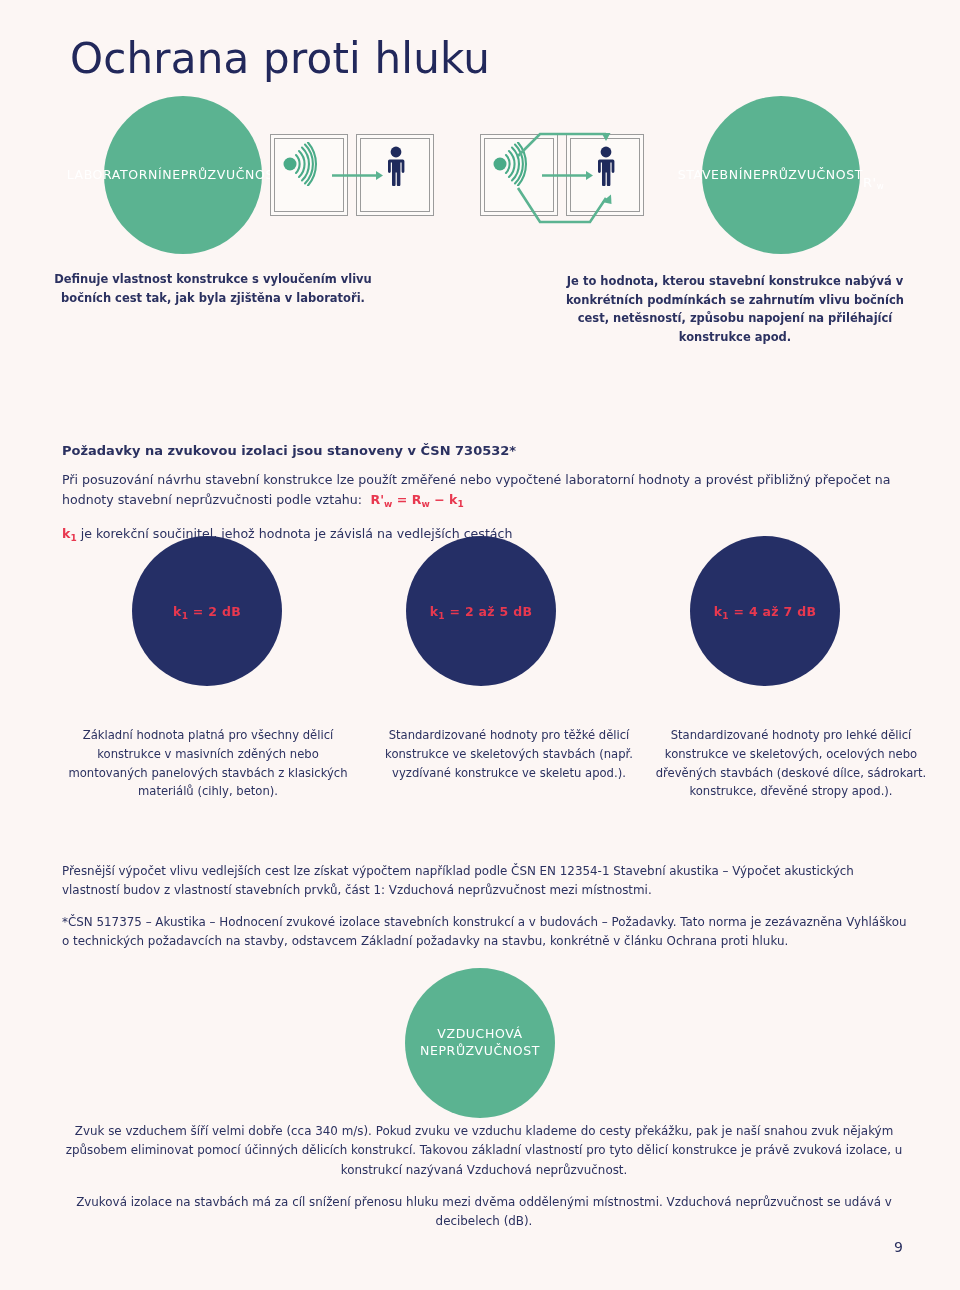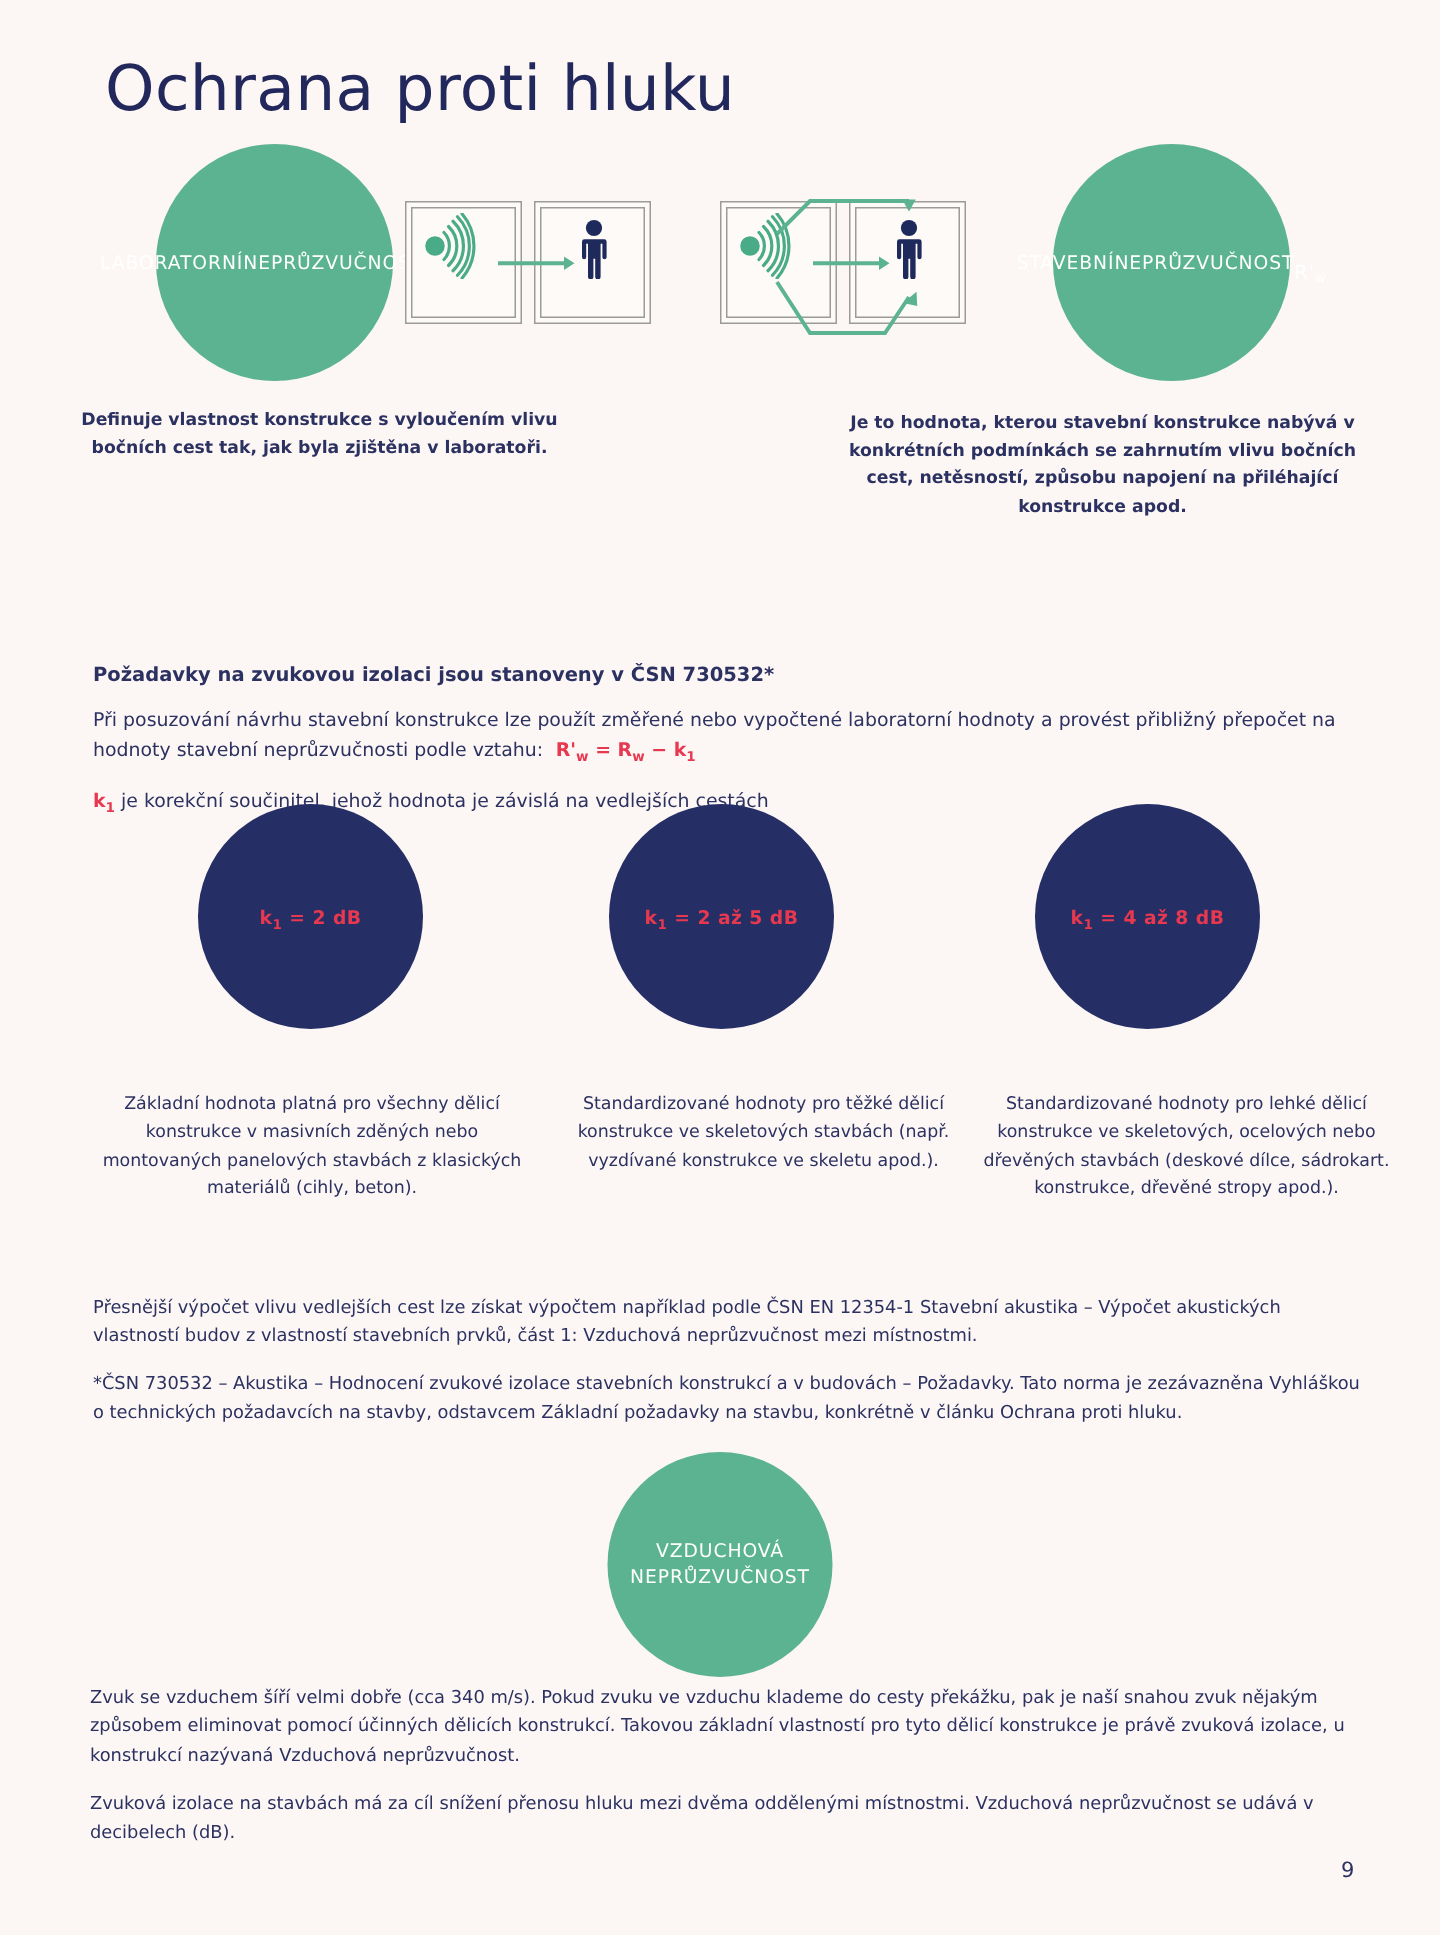--- a/index.html
+++ b/index.html
@@ -233,20 +233,21 @@
   }
 
   
   .bottom-text {
     position: absolute;
     left: 60px;
     width: 848px;
     font-size: 11.9px;
     line-height: 1.62;
     color: #2b3160;
+    text-align: center;
   }
   .bt1 { top: 1122px; }
   .bt2 { top: 1193px; }
 
   .page-number {
     position: absolute;
     right: 57px;
     bottom: 35px;
     font-size: 14px;
     color: #2b3160;
@@ -358,29 +359,29 @@
     </div>
   </div>
 
   <div class="circle-blue cb1">
     <span><span>k</span><sub class="sub-idx">1</sub> <span>= 2 dB</span></span>
   </div>
   <div class="circle-blue cb2">
     <span><span>k</span><sub class="sub-idx">1</sub> <span>= 2 až 5 dB</span></span>
   </div>
   <div class="circle-blue cb3">
-    <span><span>k</span><sub class="sub-idx">1</sub> <span>= 4 až 8 dB</span></span>
+    <span><span>k</span><sub class="sub-idx">1</sub> <span>= 4 až 7 dB</span></span>
   </div>
 
   <div class="cap cap1">Základní hodnota platná pro všechny dělicí konstrukce v masivních zděných nebo montovaných panelových stavbách z klasických materiálů (cihly, beton).</div>
   <div class="cap cap2">Standardizované hodnoty pro těžké dělicí konstrukce ve skeletových stavbách (např. vyzdívané konstrukce ve skeletu apod.).</div>
   <div class="cap cap3">Standardizované hodnoty pro lehké dělicí konstrukce ve skeletových, ocelových nebo dřevěných stavbách (deskové dílce, sádrokart. konstrukce, dřevěné stropy apod.).</div>
 
   <div class="foot foot1">Přesnější výpočet vlivu vedlejších cest lze získat výpočtem například podle ČSN EN 12354-1 Stavební akustika – Výpočet akustických vlastností budov z vlastností stavebních prvků, část 1: Vzduchová neprůzvučnost mezi místnostmi.</div>
-  <div class="foot foot2">*ČSN 730532 – Akustika – Hodnocení zvukové izolace stavebních konstrukcí a v budovách – Požadavky. Tato norma je zezávazněna Vyhláškou o technických požadavcích na stavby, odstavcem Základní požadavky na stavbu, konkrétně v článku Ochrana proti hluku.</div>
+  <div class="foot foot2">*ČSN 517375 – Akustika – Hodnocení zvukové izolace stavebních konstrukcí a v budovách – Požadavky. Tato norma je zezávazněna Vyhláškou o technických požadavcích na stavby, odstavcem Základní požadavky na stavbu, konkrétně v článku Ochrana proti hluku.</div>
 
   <div class="circle-air">
     <div>VZDUCHOVÁ</div>
     <div>NEPRŮZVUČNOST</div>
   </div>
 
   <div class="bottom-text bt1">Zvuk se vzduchem šíří velmi dobře (cca 340 m/s). Pokud zvuku ve vzduchu klademe do cesty překážku, pak je naší snahou zvuk nějakým způsobem eliminovat pomocí účinných dělicích konstrukcí. Takovou základní vlastností pro tyto dělicí konstrukce je právě zvuková izolace, u konstrukcí nazývaná Vzduchová neprůzvučnost.</div>
   <div class="bottom-text bt2">Zvuková izolace na stavbách má za cíl snížení přenosu hluku mezi dvěma oddělenými místnostmi. Vzduchová neprůzvučnost se udává v decibelech (dB).</div>
 
   <div class="page-number">9</div>

